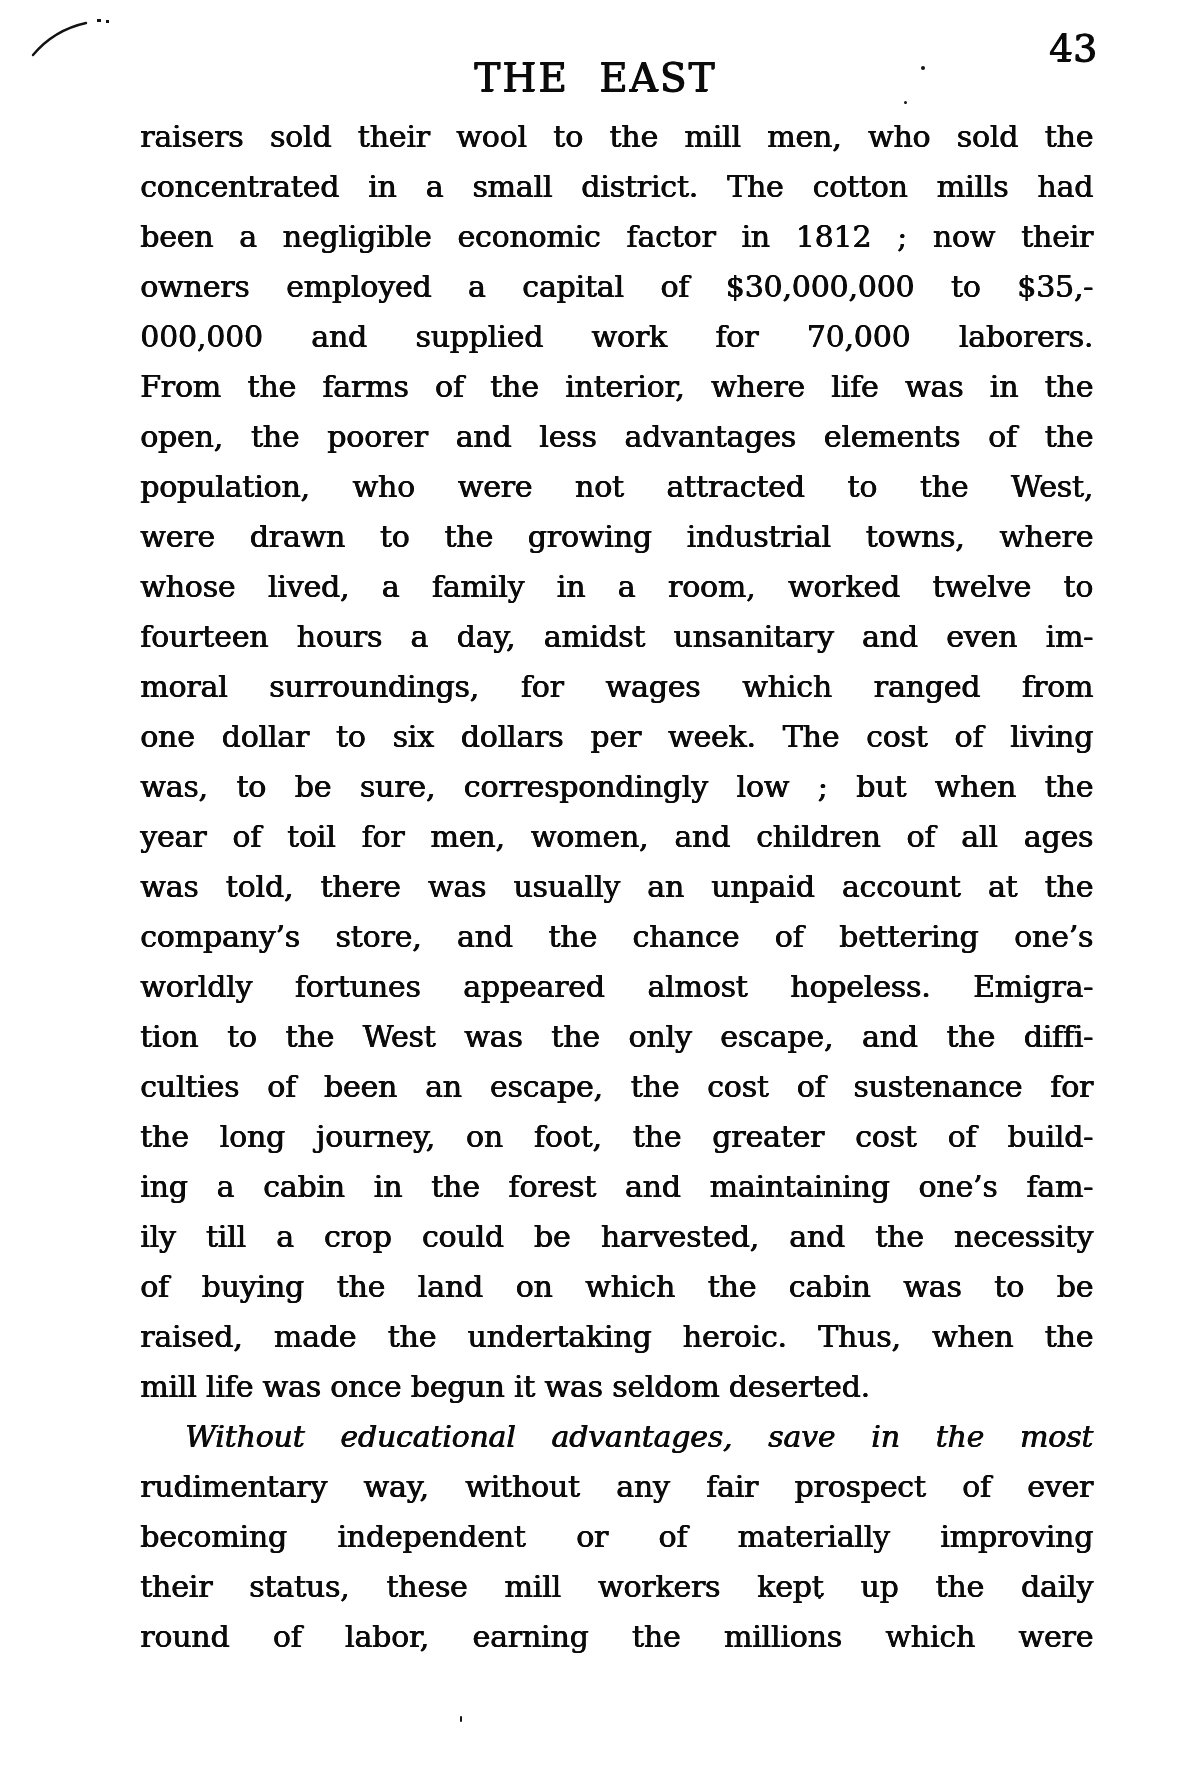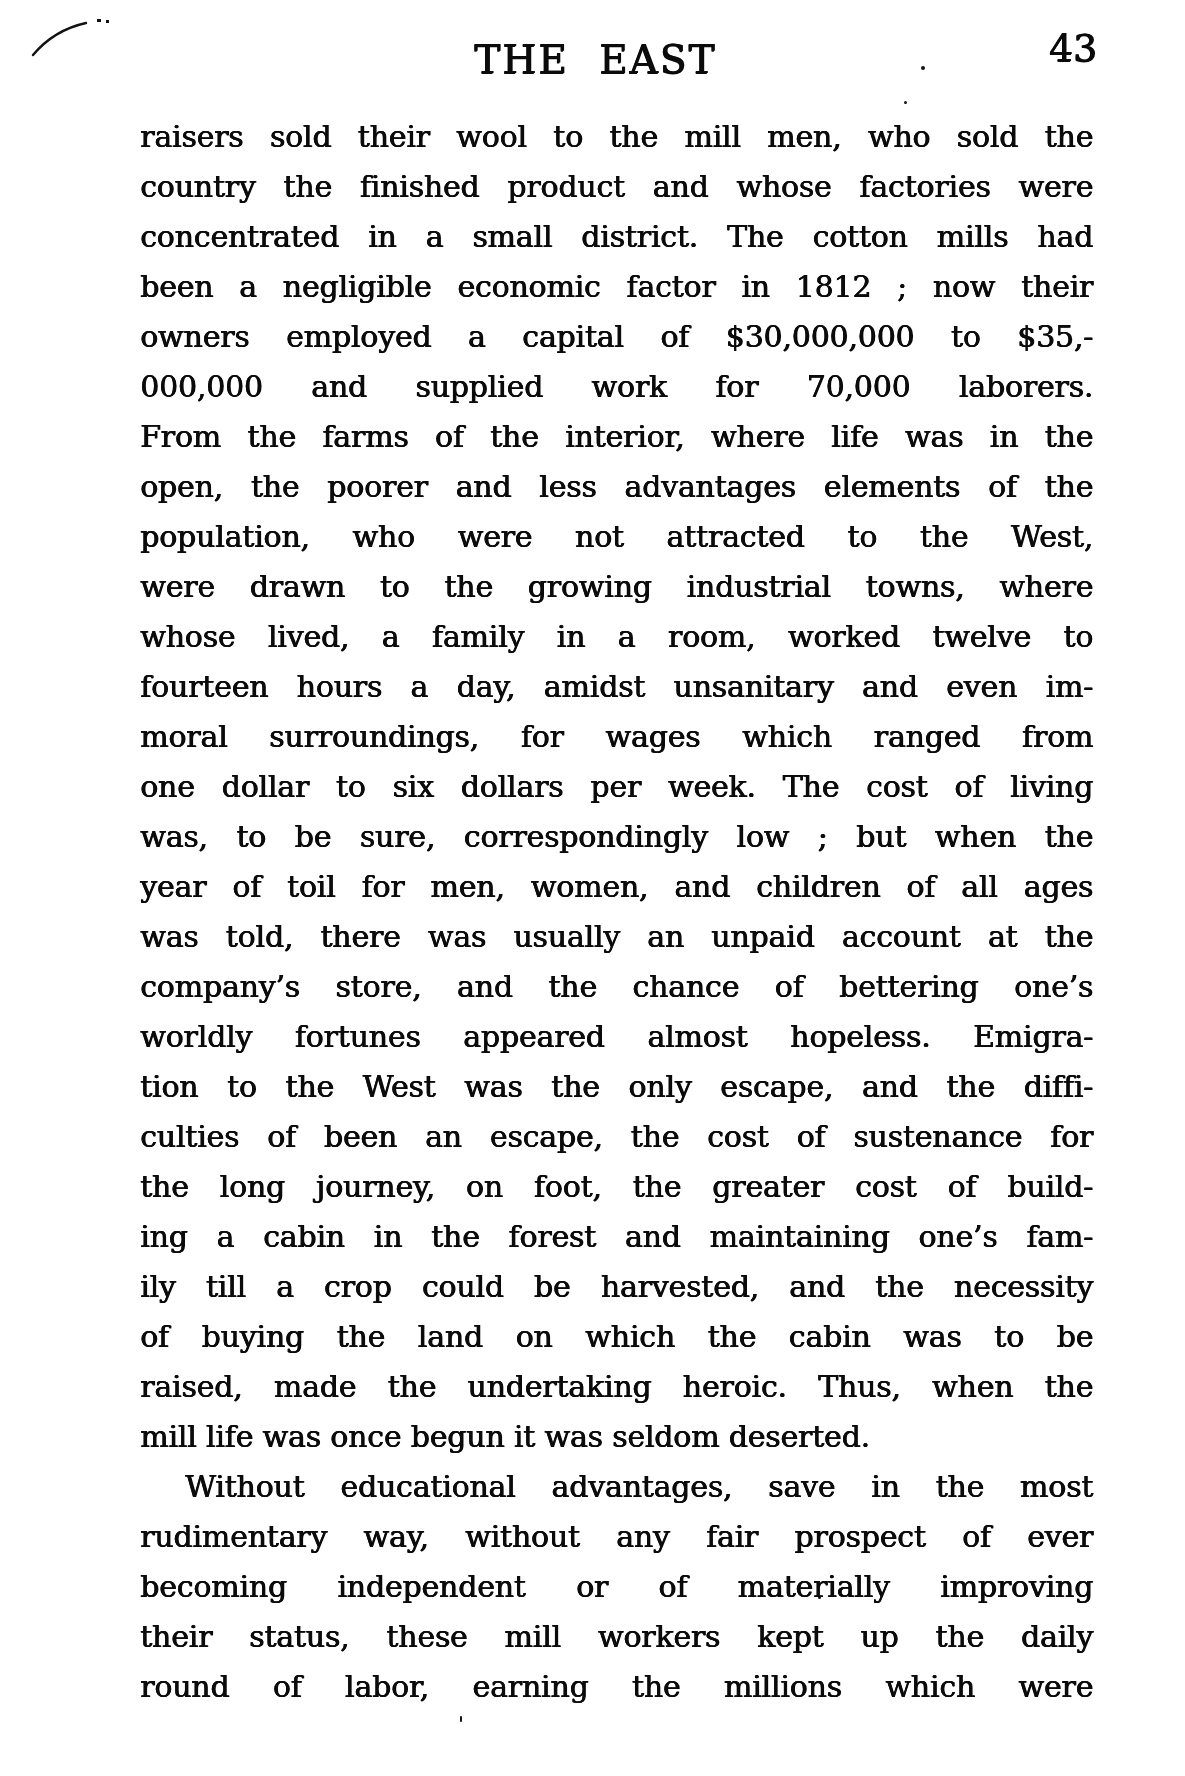--- a/index.html
+++ b/index.html
@@ -12,21 +12,21 @@
     height: 1776px;
     position: relative;
     overflow: hidden;
     font-family: "DejaVu Serif", "Liberation Serif", serif;
     color: #0b0b0b;
   }
   
   .runhead-title {
     position: absolute;
     left: 474px;
-    top: 38px;
+    top: 56px;
     font-size: 39px;
     line-height: 44px;
     font-weight: 400;
     letter-spacing: 2px;
     word-spacing: 16px;
     text-shadow: 0.9px 0 0 currentColor, 0 0.5px 0 currentColor;
     white-space: nowrap;
   }
   .runhead-num {
     position: absolute;
@@ -48,21 +48,21 @@
     height: 50px;
     line-height: 50px;
     font-size: 30px;
     letter-spacing: -0.2px;
     text-align: justify;
     text-shadow: 0.7px 0 0 currentColor, 0 0.4px 0 currentColor;
     overflow: visible;
     white-space: normal;
   }
   .ln.jl { text-align-last: justify; }
-  .ln.ind { text-indent: 45px; }
+  .ln.ind { text-indent: 45px; font-style: italic; }
   
   .artifact-svg {
     position: absolute;
     left: 0;
     top: 0;
   }
   .speck {
     position: absolute;
     background: #141414;
     border-radius: 50%;
@@ -80,21 +80,20 @@
 <div class="runhead-title">THE EAST</div>
 <div class="runhead-num">43</div>
 
 <div class="speck" style="left:921px; top:66px; width:4px; height:4px;"></div>
 <div class="speck" style="left:904px; top:101px; width:3px; height:3px;"></div>
 <div class="speck" style="left:818px; top:1596px; width:3px; height:3px;"></div>
 <div class="speck" style="left:460px; top:1716px; width:2px; height:6px; border-radius:1px;"></div>
 
 <div class="textblock">
   <div class="ln jl">raisers sold their wool to the mill men, who sold the</div>
-  <div class="ln jl">country the finished product and whose factories were</div>
   <div class="ln jl">concentrated in a small district. The cotton mills had</div>
   <div class="ln jl">been a negligible economic factor in 1812 ; now their</div>
   <div class="ln jl">owners employed a capital of $30,000,000 to $35,-</div>
   <div class="ln jl">000,000 and supplied work for 70,000 laborers.</div>
   <div class="ln jl">From the farms of the interior, where life was in the</div>
   <div class="ln jl">open, the poorer and less advantages elements of the</div>
   <div class="ln jl">population, who were not attracted to the West,</div>
   <div class="ln jl">were drawn to the growing industrial towns, where</div>
   <div class="ln jl">whose lived, a family in a room, worked twelve to</div>
   <div class="ln jl">fourteen hours a day, amidst unsanitary and even im-</div>

